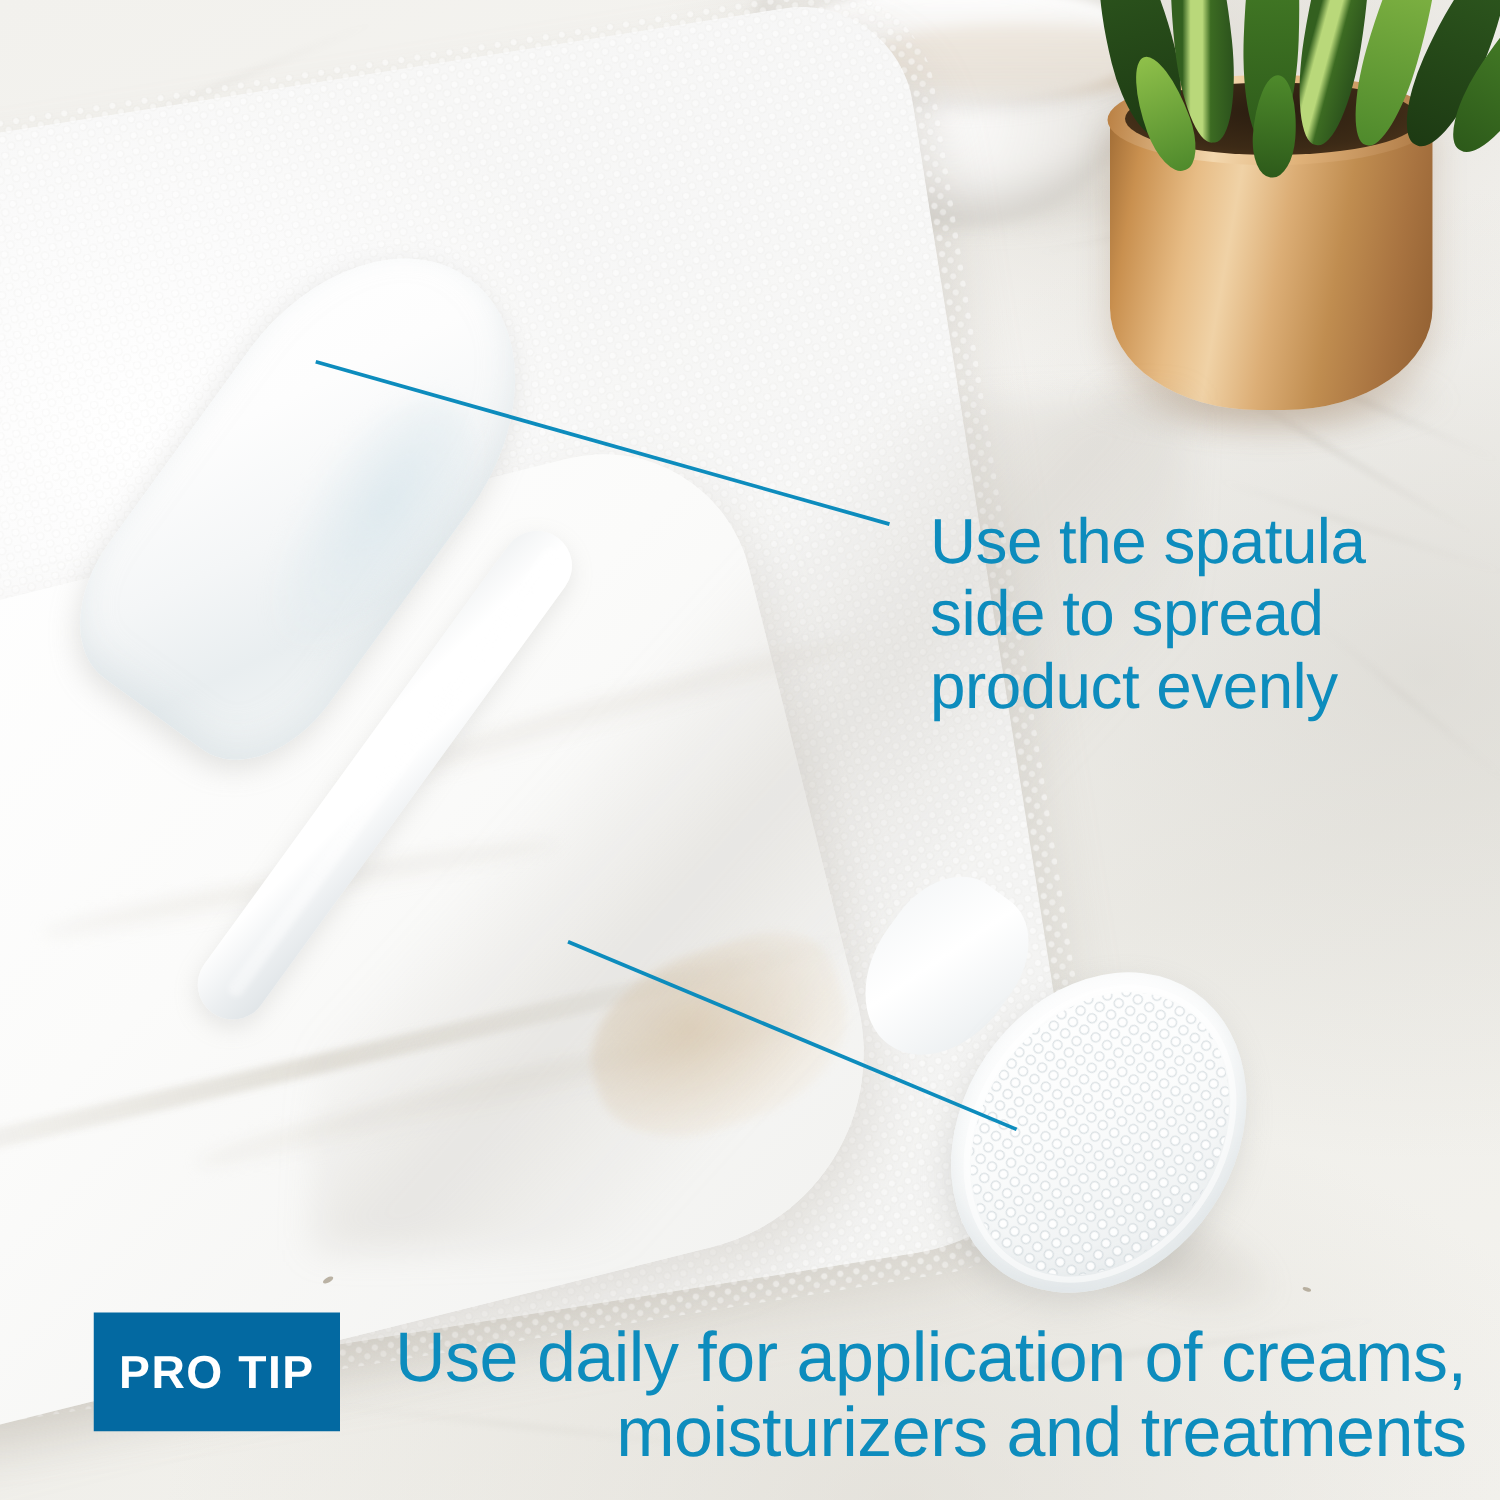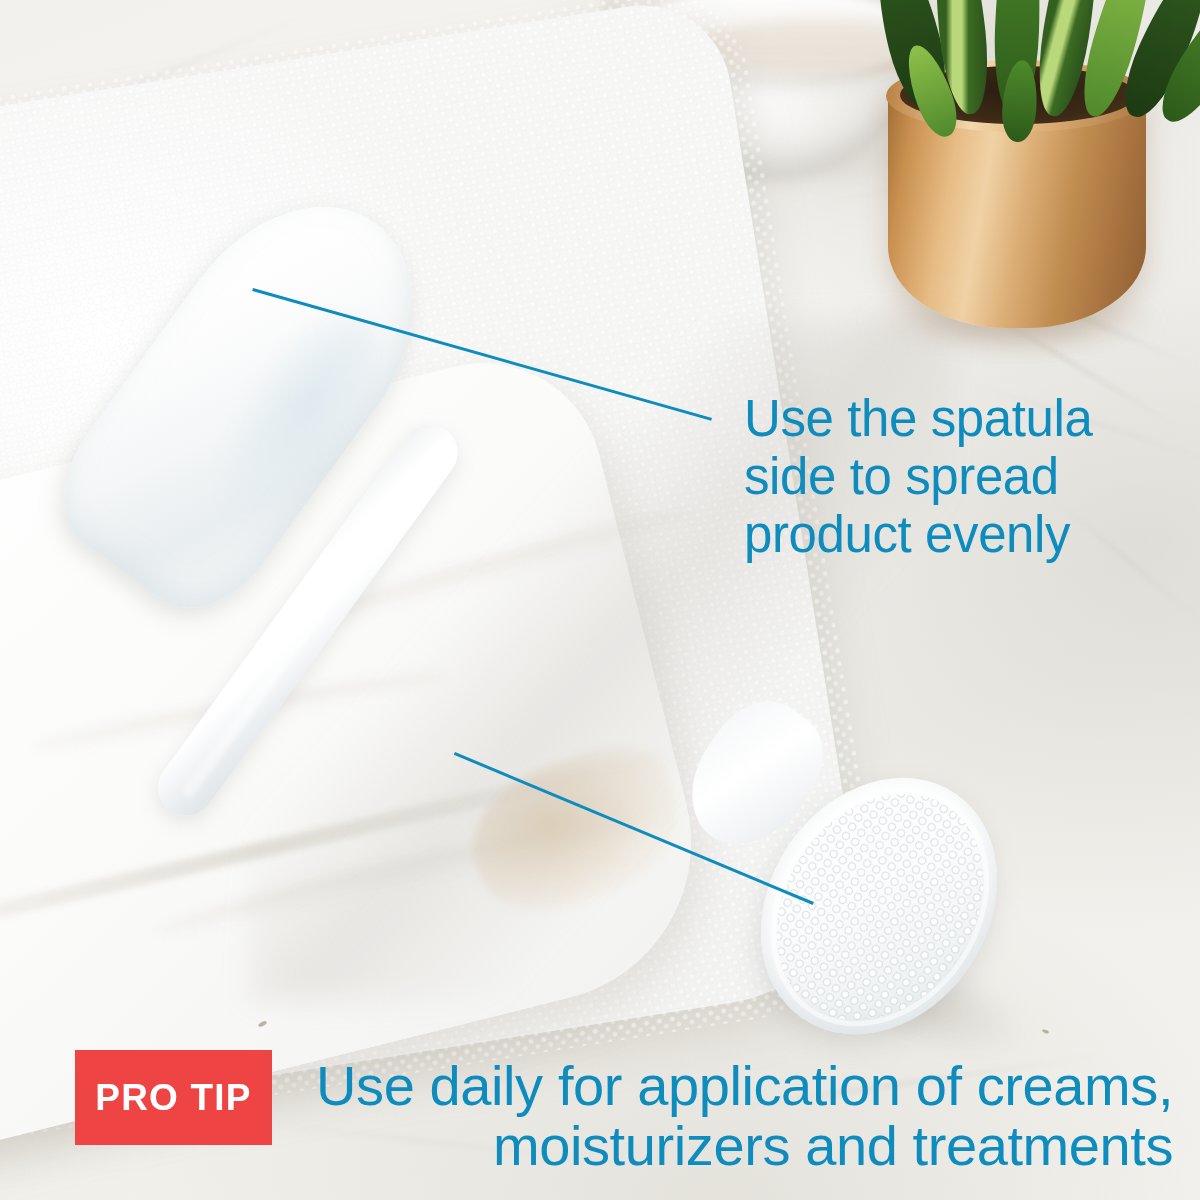--- a/index.html
+++ b/index.html
@@ -314,34 +314,34 @@
 
   .callout {
     position: absolute;
     color: #0d8cbd;
     font-size: 51px;
     line-height: 58px;
     font-weight: 400;
     letter-spacing: -0.4px;
     white-space: pre-line;
   }
-  #callout-spatula { left: 744px; top: 390px; width: 420px; }
+  #callout-spatula { left: 744px; top: 404px; width: 420px; }
   #callout-bristle { left: 76px;  top: 500px; width: 420px; }
 
   .protip-row {
     position: absolute;
     left: 75px; top: 1050px;
     display: flex;
     align-items: flex-start;
     gap: 44px;
   }
   .protip-badge {
     width: 197px;
     height: 95px;
-    background: #ef4444;
+    background: #0369a1;
     color: #ffffff;
     font-size: 37px;
     font-weight: 700;
     letter-spacing: 1.2px;
     display: flex;
     align-items: center;
     justify-content: center;
   }
   .protip-text {
     color: #0d8cbd;

